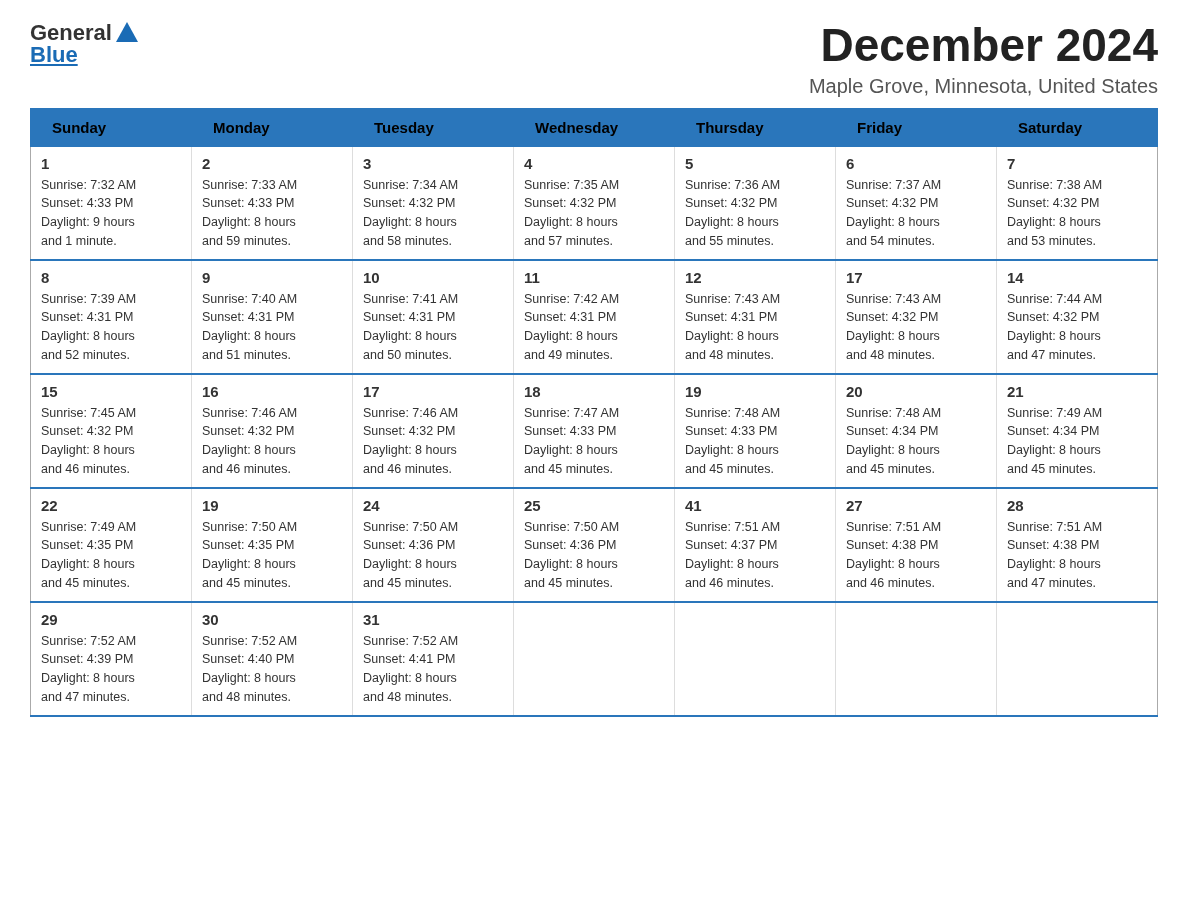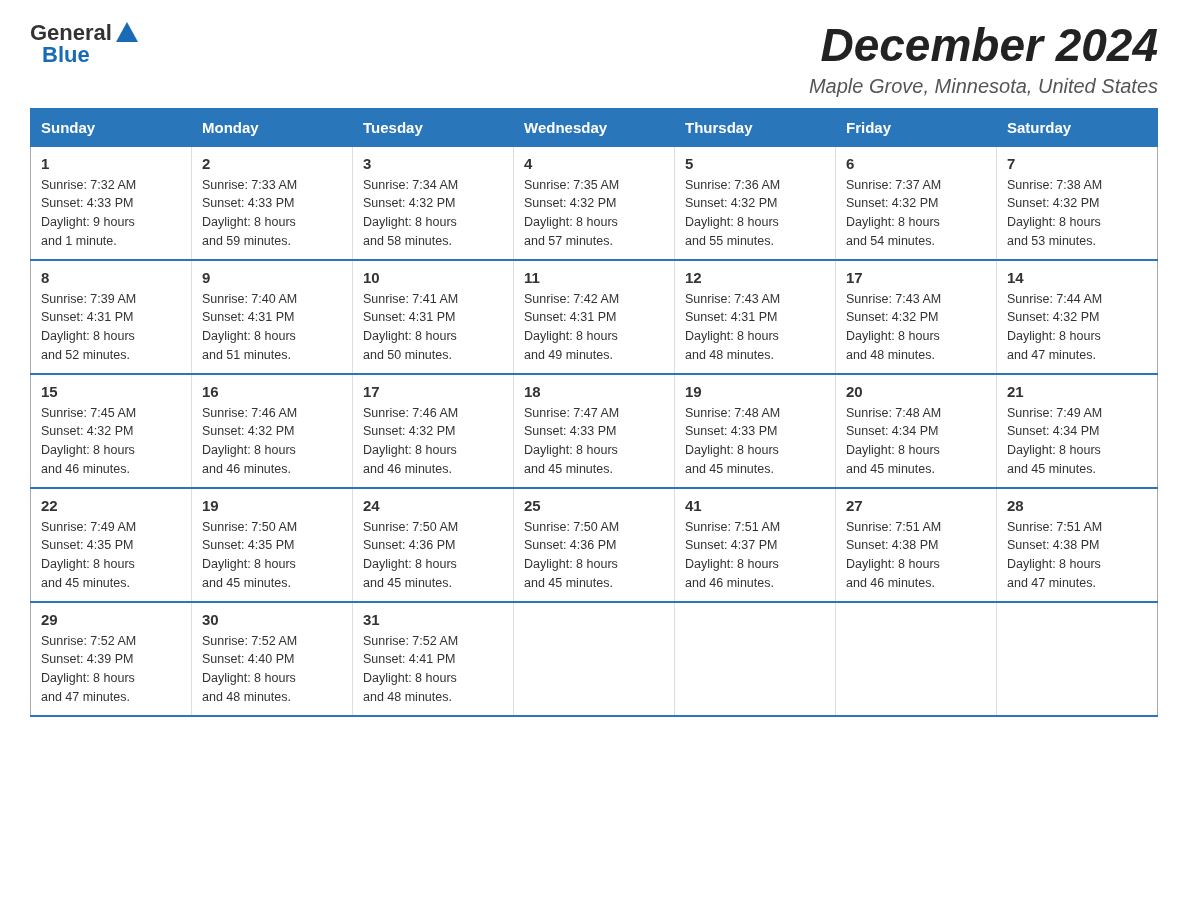--- a/index.html
+++ b/index.html
@@ -26,45 +26,44 @@
       font-weight: bold;
       color: #333;
     }
     .logo-text-blue {
       font-size: 22px;
       font-weight: bold;
       color: #1a6bb5;
     }
     .title-block {
       text-align: right;
-      font-style: italic;
     }
     .month-title {
       font-size: 46px;
       font-weight: bold;
       color: #222;
       line-height: 1.1;
     }
     .location-title {
       font-size: 20px;
       color: #555;
       margin-top: 4px;
       text-align: center;
     }
     table {
       width: 100%;
       border-collapse: collapse;
       margin-top: 8px;
     }
     thead tr th {
       background-color: #2a76bb;
-      color: #ffffff;
+      color: #000000;
       font-size: 15px;
       font-weight: bold;
-      padding: 10px 10px;
+      padding: 10px 21px;
       text-align: left;
       border: 1px solid #2a76bb;
     }
     tbody tr {
       border-bottom: 2px solid #2a76bb;
     }
     tbody tr td {
       vertical-align: top;
       padding: 8px 10px;
       font-size: 13px;
@@ -102,21 +101,21 @@
   <div class="logo">
     <div style="display:flex; flex-direction:column; align-items:flex-start;">
       <div style="display:flex; align-items:flex-end;">
         <span class="logo-text-general">General</span>
         <div style="display:inline-block; margin-left:4px; margin-top:-2px;">
           <svg width="22" height="20" viewBox="0 0 22 20">
             <polygon points="11,0 22,20 0,20" fill="#1a6bb5"></polygon>
           </svg>
         </div>
       </div>
-      <span class="logo-text-blue" style="margin-top:-4px; margin-left:12px;">Blue</span>
+      <span class="logo-text-blue" style="margin-top:-4px; margin-left:0;text-decoration:underline;">Blue</span>
     </div>
   </div>
   <div class="title-block">
     <div class="month-title">December 2024</div>
     <div class="location-title">Maple Grove, Minnesota, United States</div>
   </div>
 </div>
 
 <table>
   <thead>

